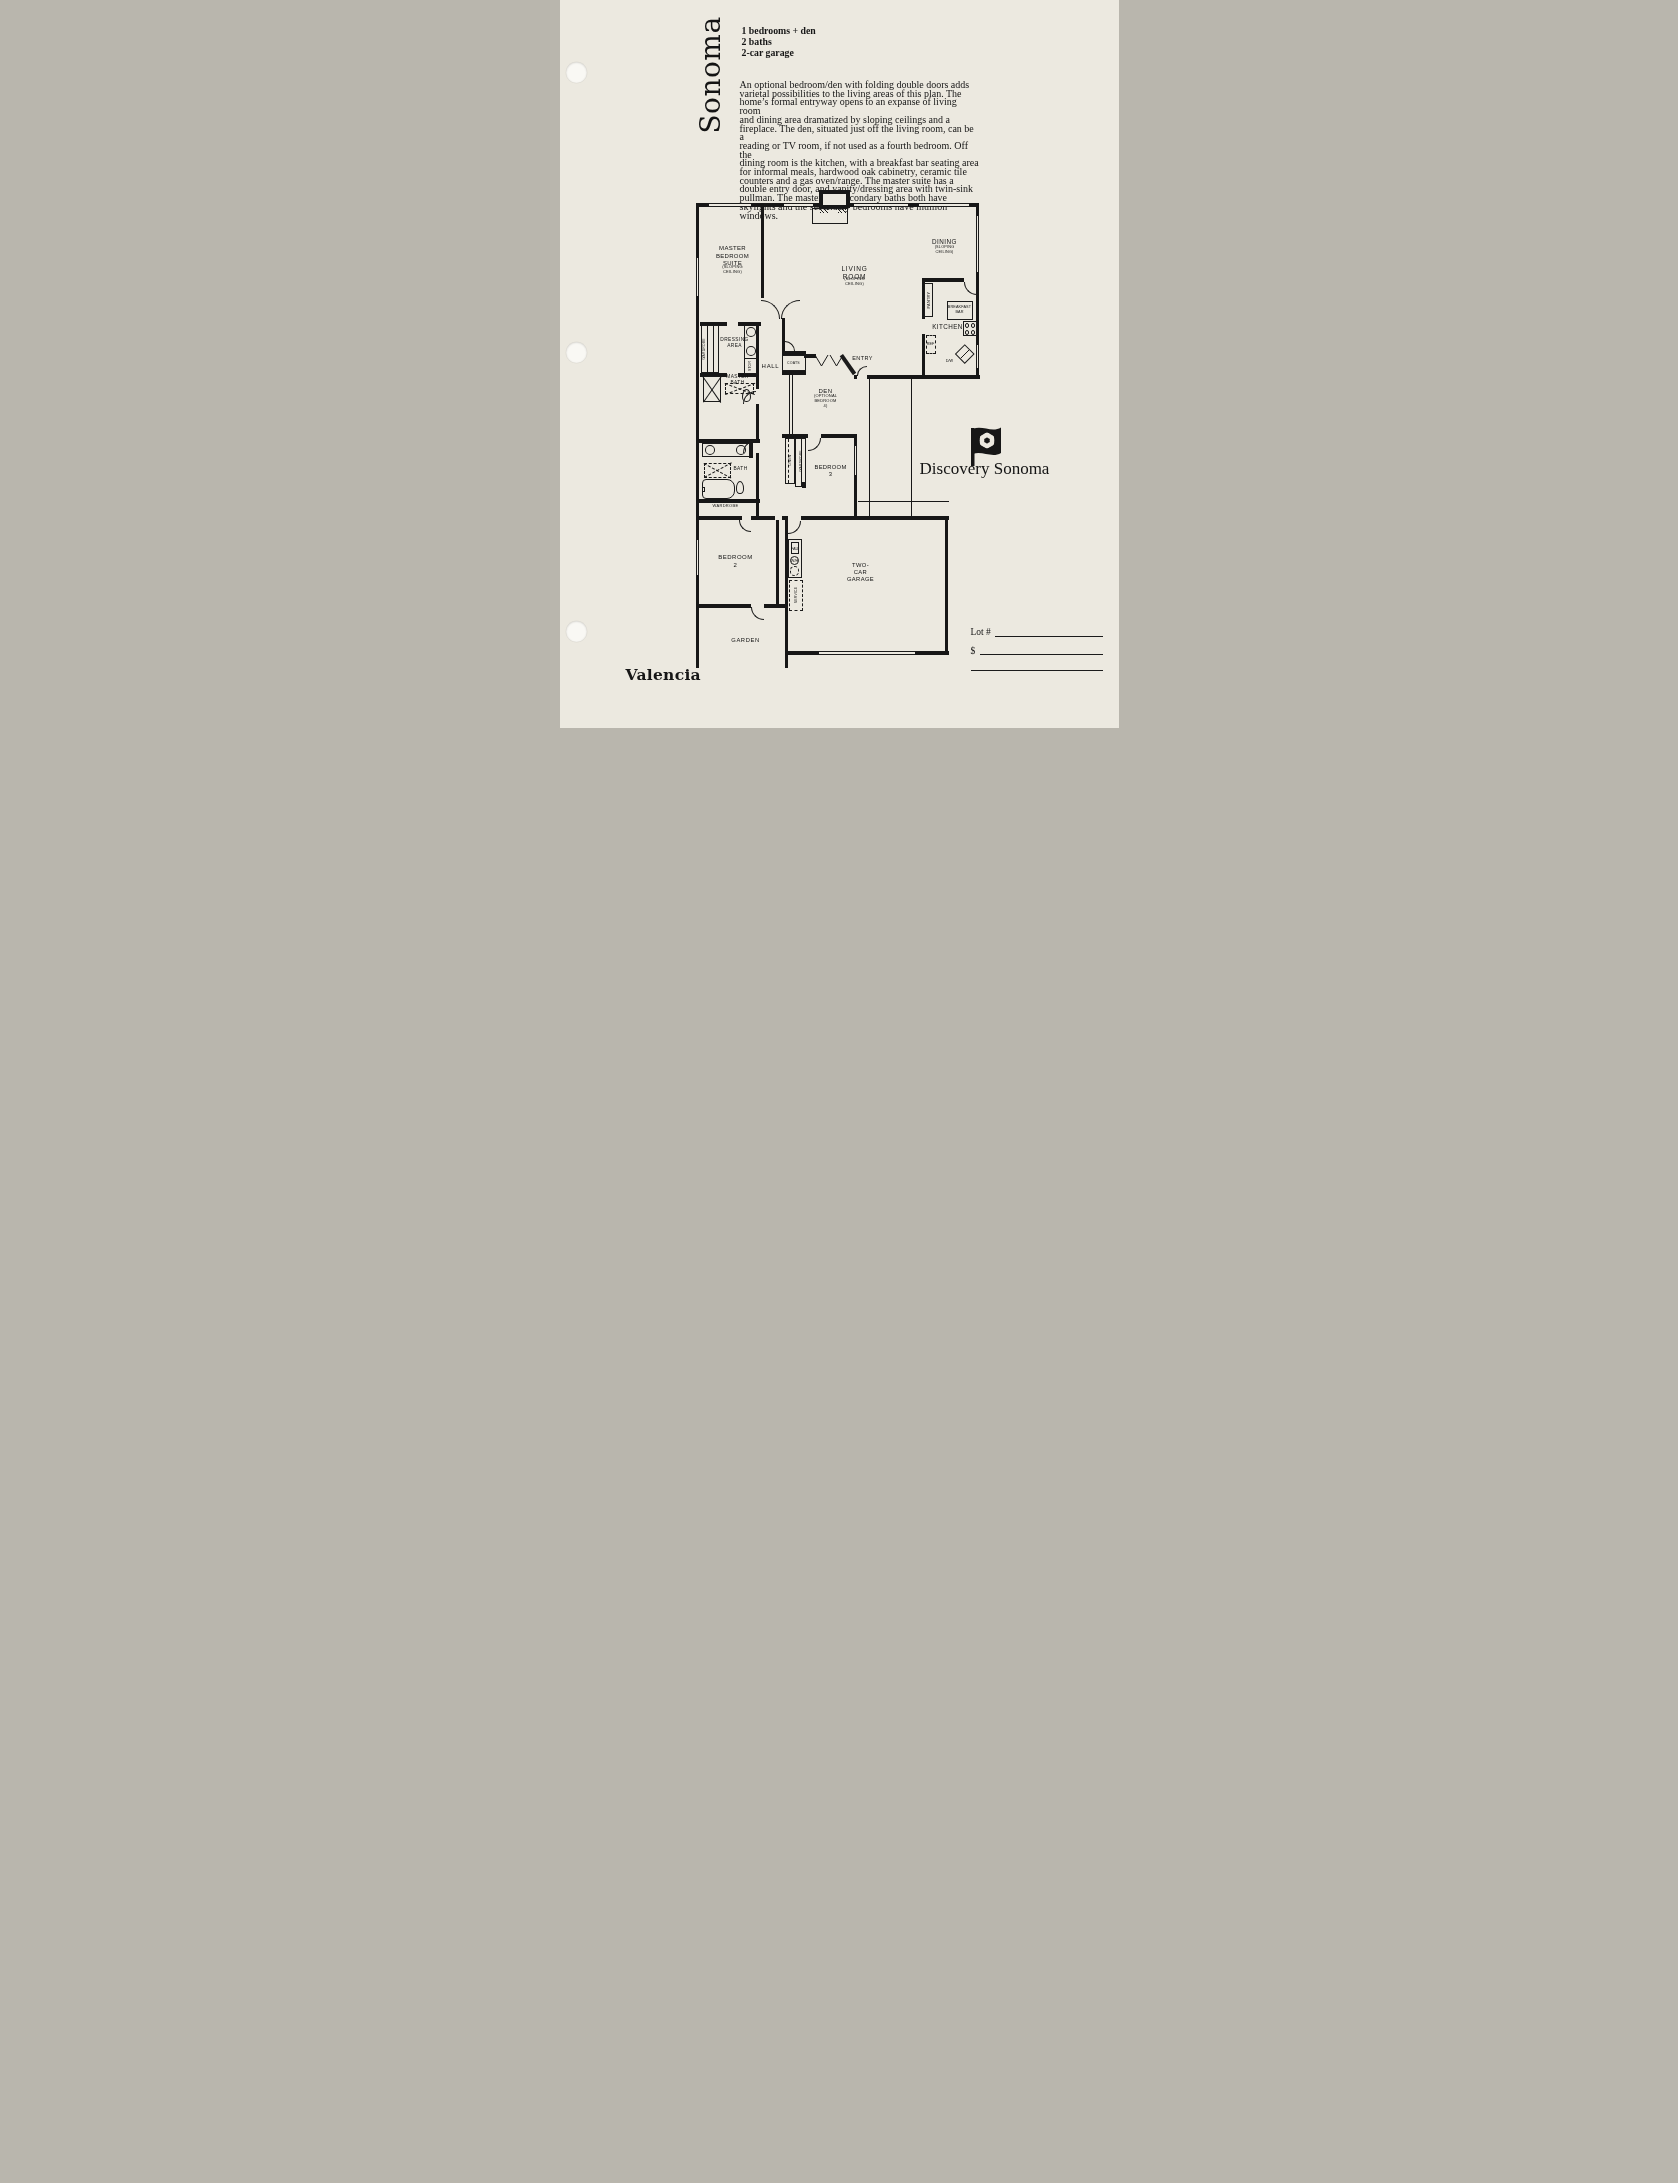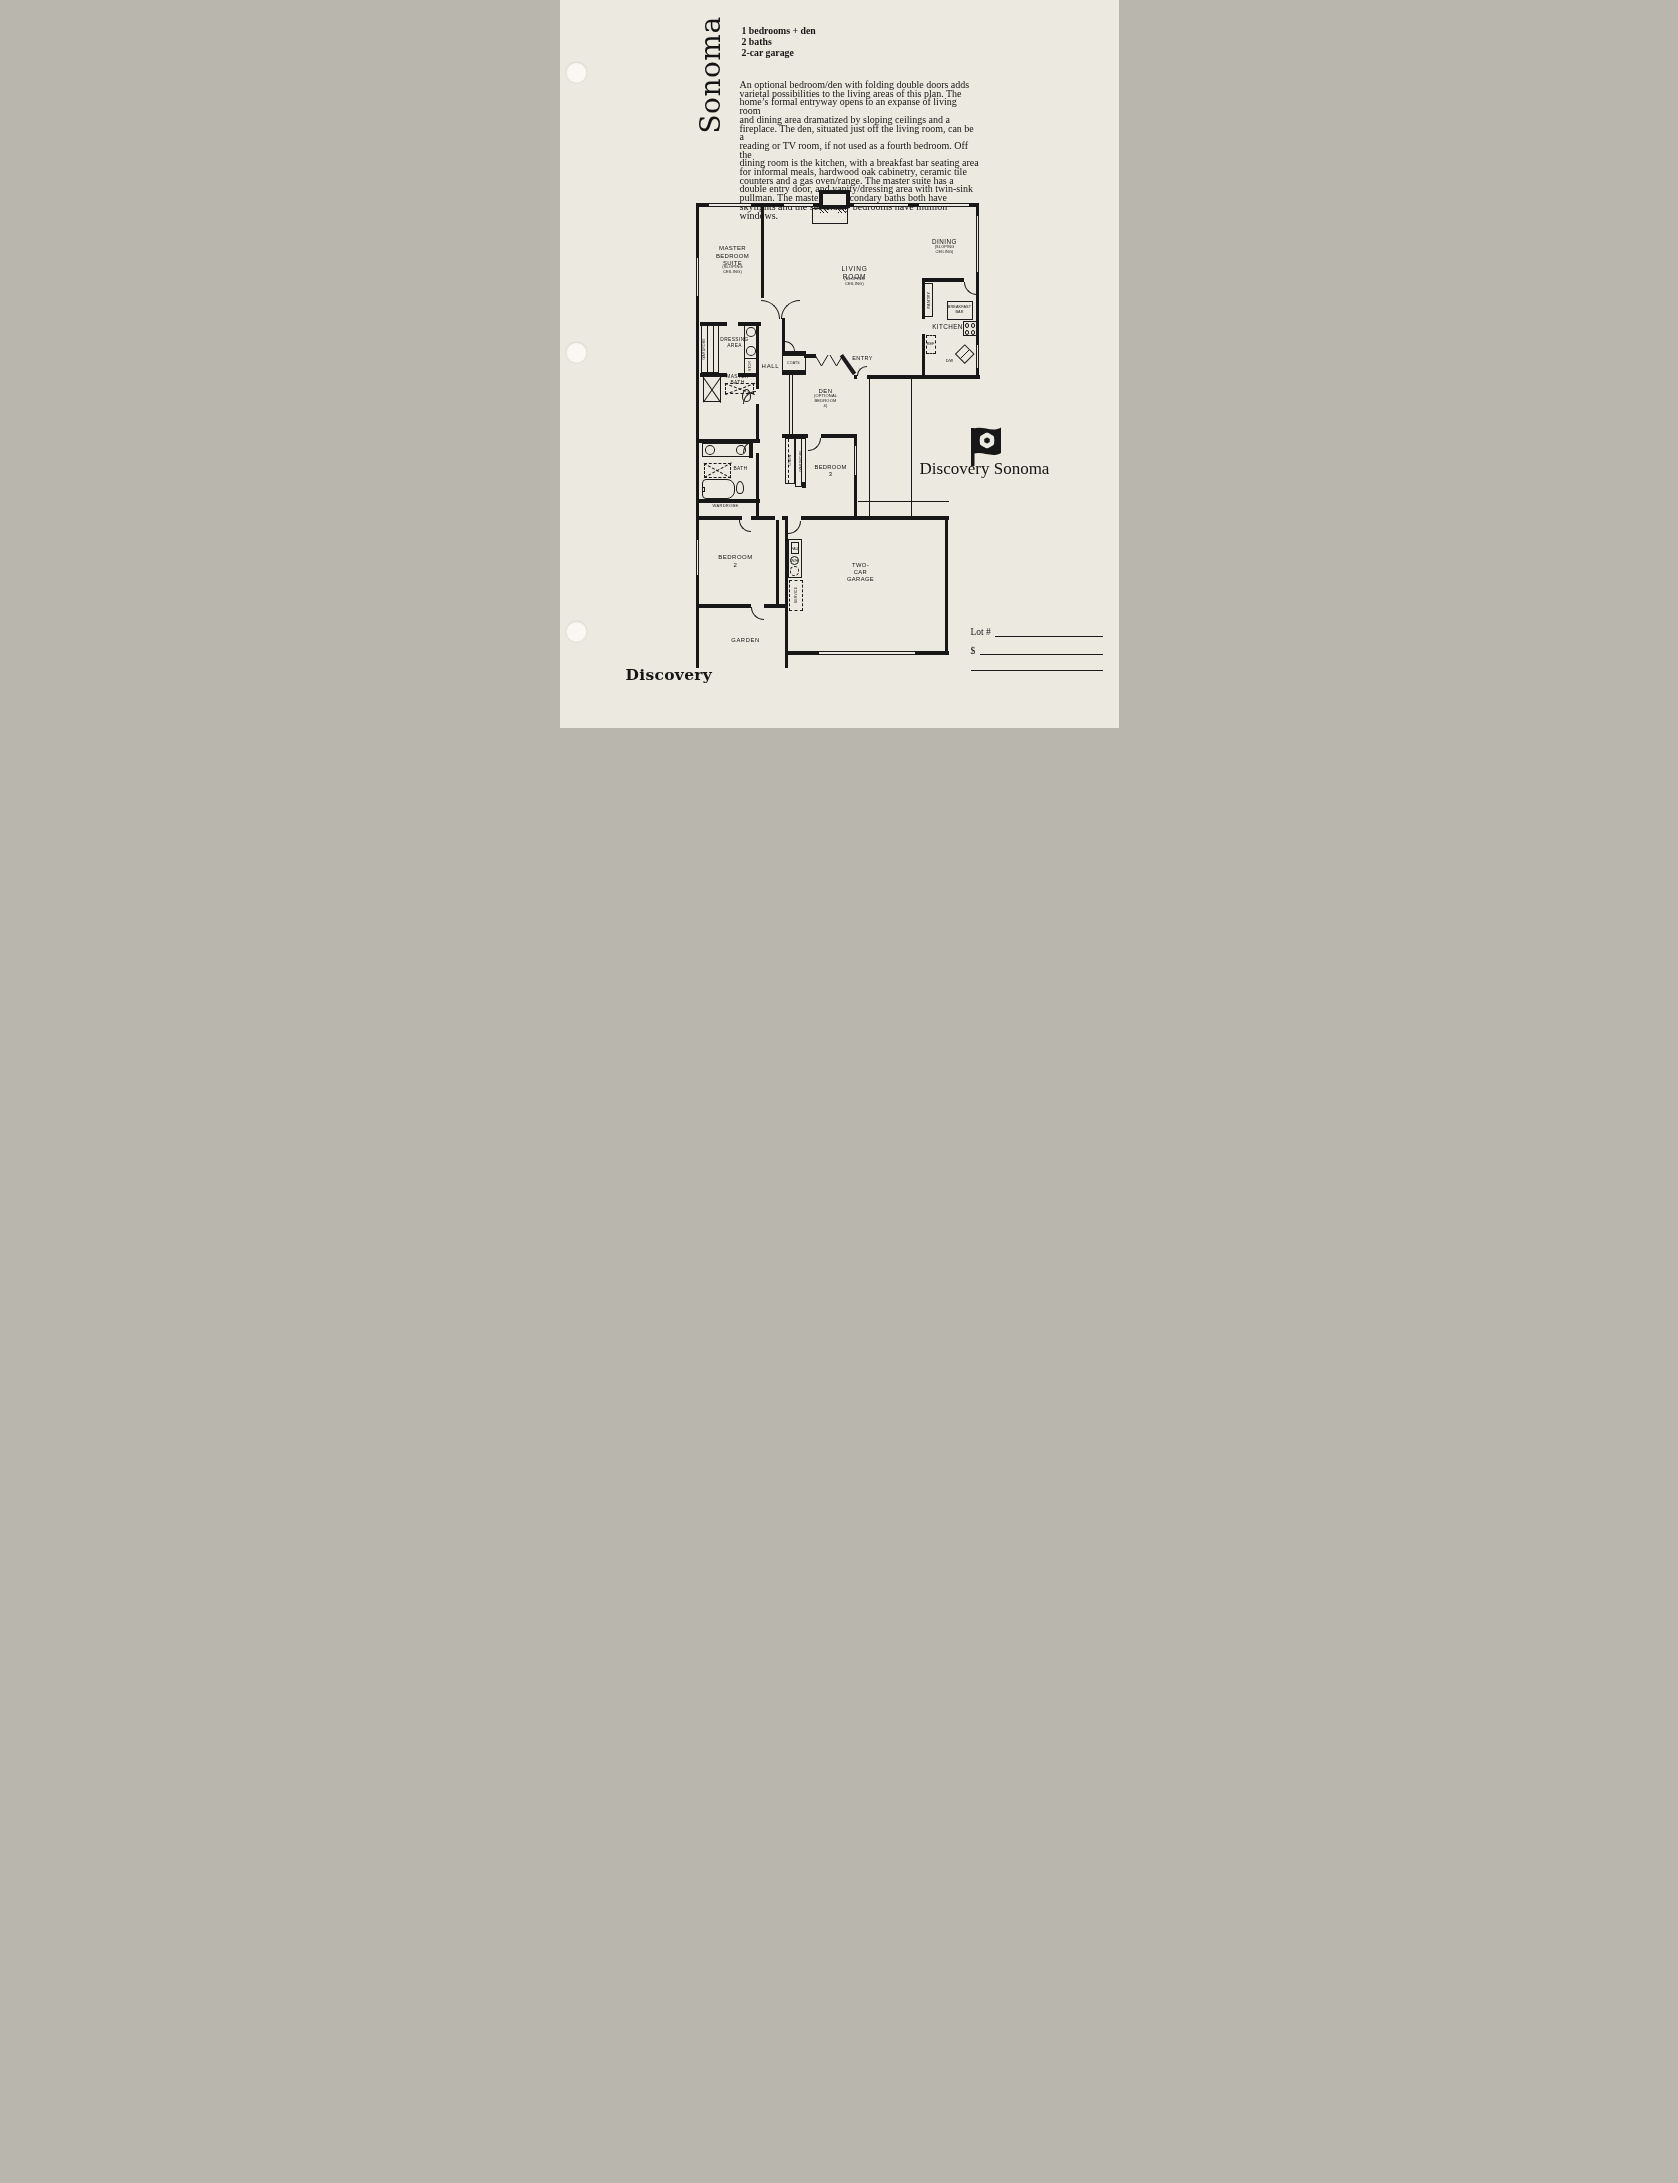--- a/index.html
+++ b/index.html
@@ -249,21 +249,21 @@
       <ellipse cx="34" cy="21" rx="10" ry="4.6" transform="rotate(30 34 31)"></ellipse>
       <ellipse cx="34" cy="21" rx="10" ry="4.6" transform="rotate(90 34 31)"></ellipse>
       <ellipse cx="34" cy="21" rx="10" ry="4.6" transform="rotate(150 34 31)"></ellipse>
       <ellipse cx="34" cy="21" rx="10" ry="4.6" transform="rotate(210 34 31)"></ellipse>
       <ellipse cx="34" cy="21" rx="10" ry="4.6" transform="rotate(270 34 31)"></ellipse>
       <ellipse cx="34" cy="21" rx="10" ry="4.6" transform="rotate(330 34 31)"></ellipse>
     </g>
   </svg>
   <div class="lbl serif" style="left:425px;top:469px;font-size:17px;white-space:nowrap;">Discovery Sonoma</div>
 
-  <div class="dserif" style="position:absolute;left:66px;top:665px;font-size:15.5px;font-weight:bold;letter-spacing:0.3px;">Discovery</div>
+  <div class="dserif" style="position:absolute;left:66px;top:665px;font-size:15.5px;font-weight:bold;letter-spacing:0.3px;">Valencia</div>
 
   <div class="serif" style="position:absolute;left:411px;top:627px;font-size:9.5px;">Lot #</div>
   <div class="underline" style="left:435px;top:628px;width:108px;height:8px;"></div>
 
   <div class="serif" style="position:absolute;left:411px;top:646px;font-size:9.5px;">$</div>
   <div class="underline" style="left:420px;top:646px;width:123px;height:8px;"></div>
 
   <div class="underline" style="left:411px;top:662px;width:132px;height:7.5px;"></div>
 
 </div>

